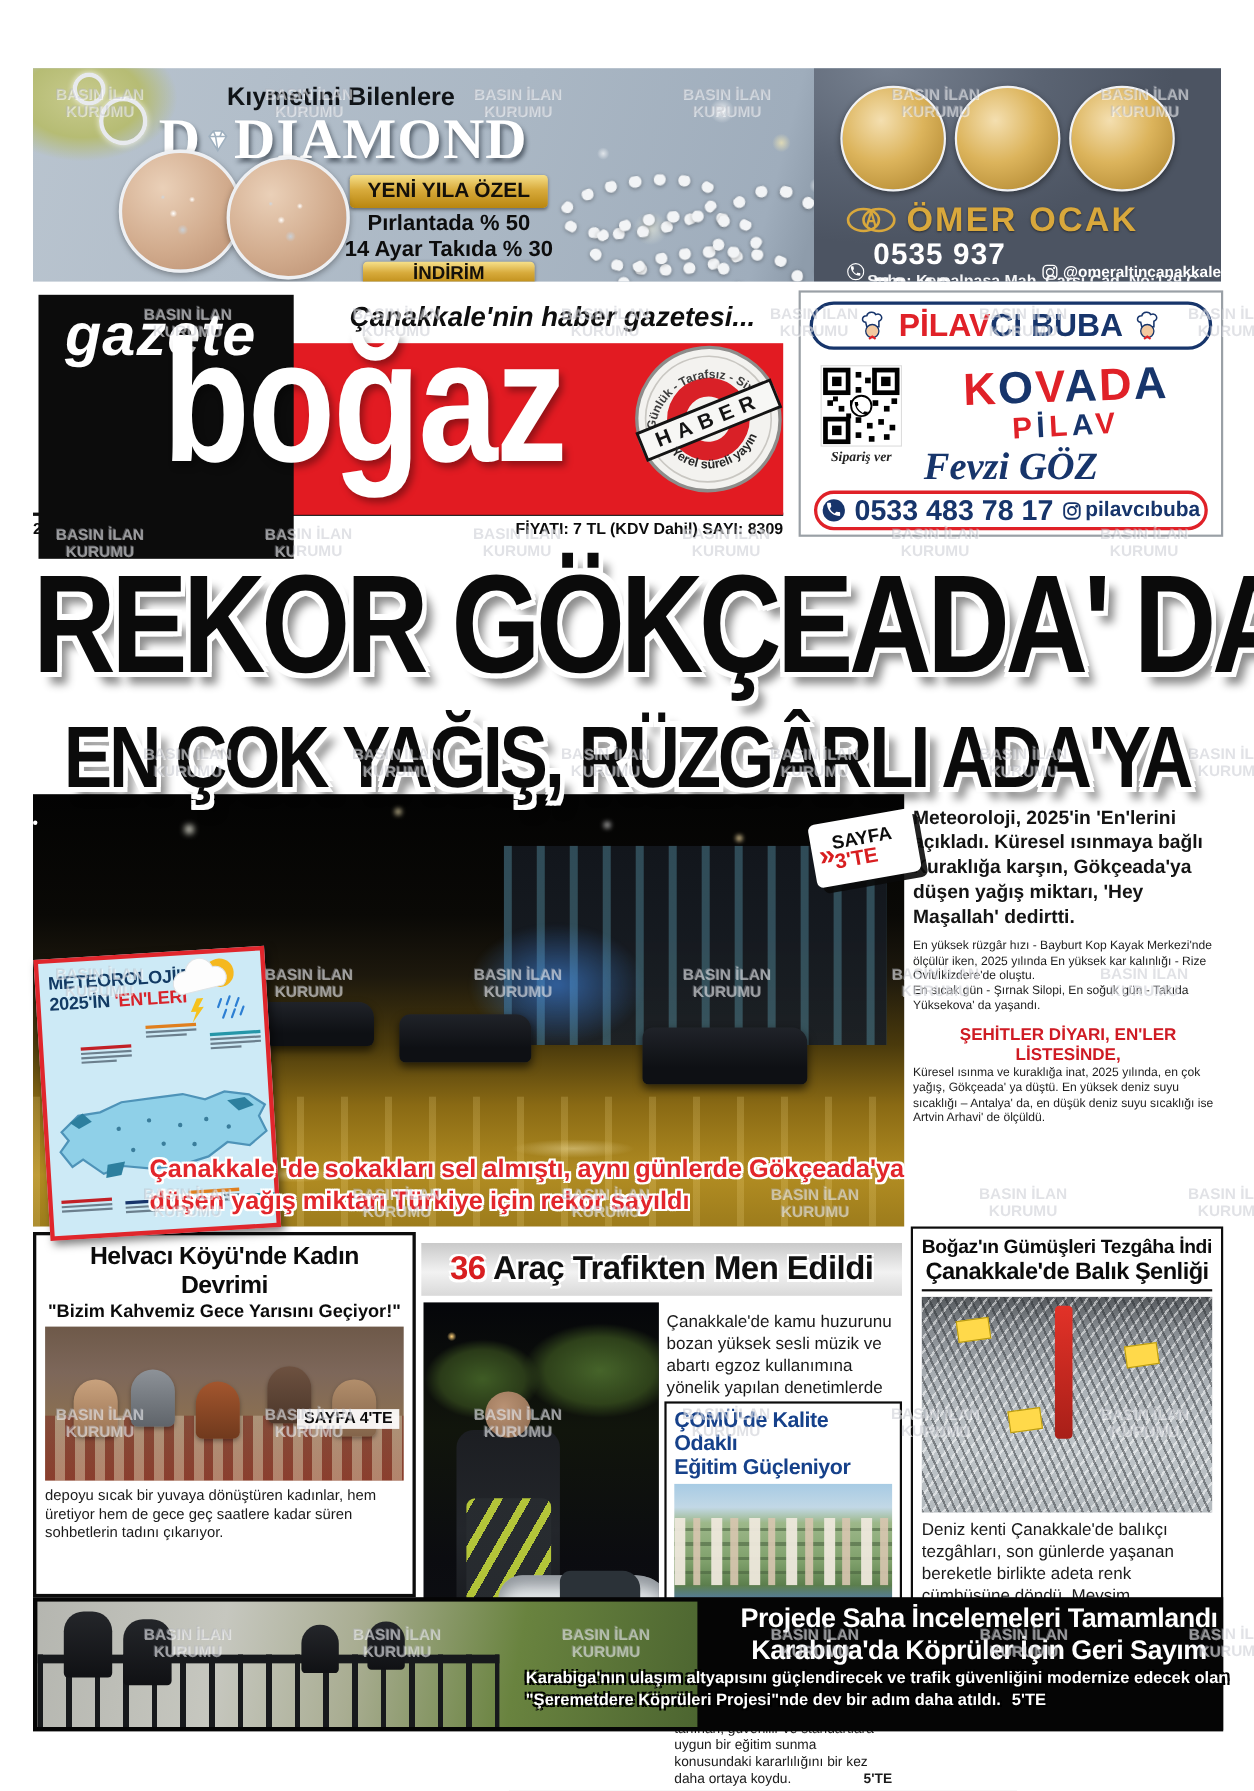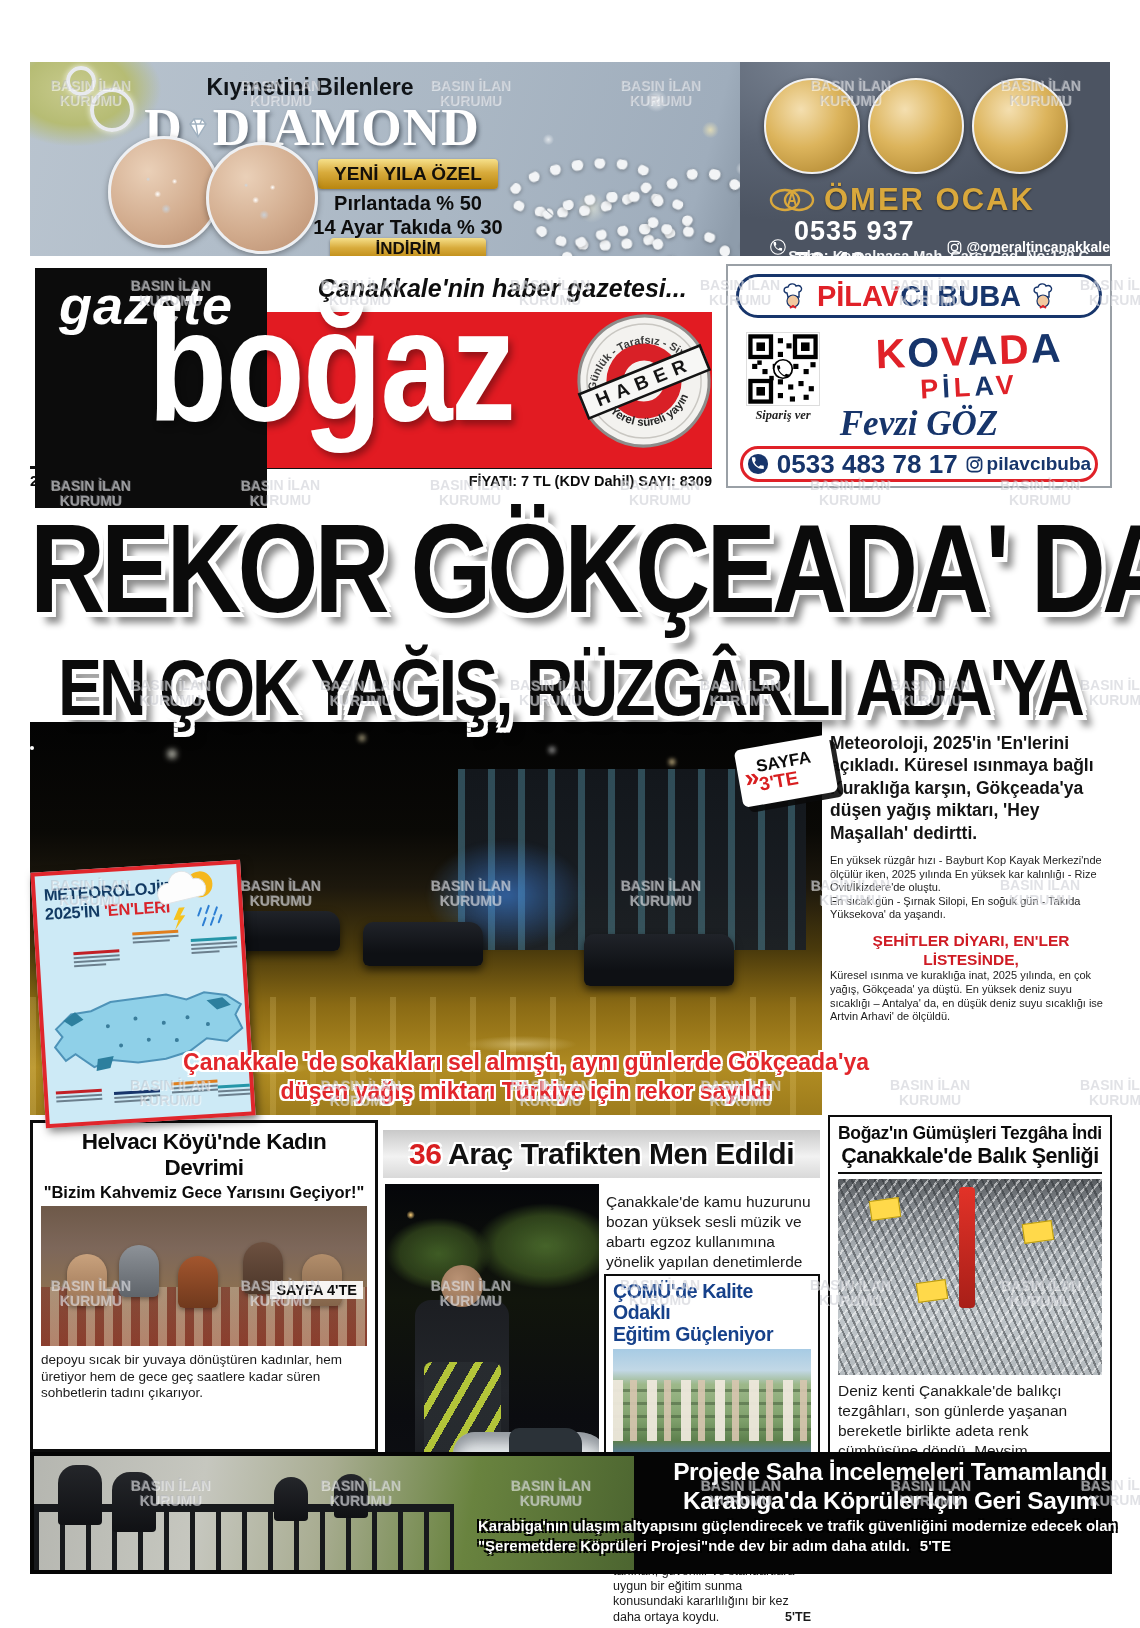--- a/index.html
+++ b/index.html
@@ -129,21 +129,21 @@
   #info-weather{position:absolute;right:4px;top:2px}
 
   
   #lead-col{left:830px;top:732px;width:282px;z-index:5}
   #lead-intro{font-size:17.5px;line-height:1.28;font-weight:800;color:#141414}
   .lead-body{font-size:11px;line-height:1.24;color:#1d1d1d;margin-top:10px}
   .lead-body.tight{margin-top:0}
   #lead-subhead{margin-top:10px;text-align:center;font-size:15.5px;font-weight:800;color:#cf1b24;line-height:1.2}
 
   
-  #photo-caption{left:116px;top:1048px;width:820px;text-align:center;z-index:7;color:#e2262b;font-weight:800;font-size:23px;line-height:1.25;
+  #photo-caption{left:136px;top:1048px;width:820px;z-index:7;color:#e2262b;font-weight:800;font-size:23px;line-height:1.25;
     text-shadow:-2px -2px 0 #fff,2px -2px 0 #fff,-2px 2px 0 #fff,2px 2px 0 #fff,0 2px 0 #fff,0 -2px 0 #fff,2px 0 0 #fff,-2px 0 0 #fff}
 
   
   #helvaci{left:30px;top:1120px;width:348px;height:332px;border:3px solid #0c0c0c;background:#fff;padding:6px 8px;z-index:5}
   #helvaci-h{font-size:22.5px;font-weight:900;text-align:center;letter-spacing:-0.5px;color:#0b0b0b}
   #helvaci-sub{font-size:16.5px;font-weight:800;text-align:center;margin-top:2px;color:#0b0b0b}
   #helvaci-photo{position:relative;margin-top:4px;width:100%;height:140px;overflow:hidden;
     background:linear-gradient(180deg,#6e5949 0%,#7d675a 30%,#8a6f52 58%,#96573f 100%)}
   #h-carpet{position:absolute;left:0;bottom:0;width:100%;height:42%;
     background:repeating-linear-gradient(90deg,rgba(125,32,25,.45) 0 9px,rgba(233,214,192,.35) 9px 18px)}

